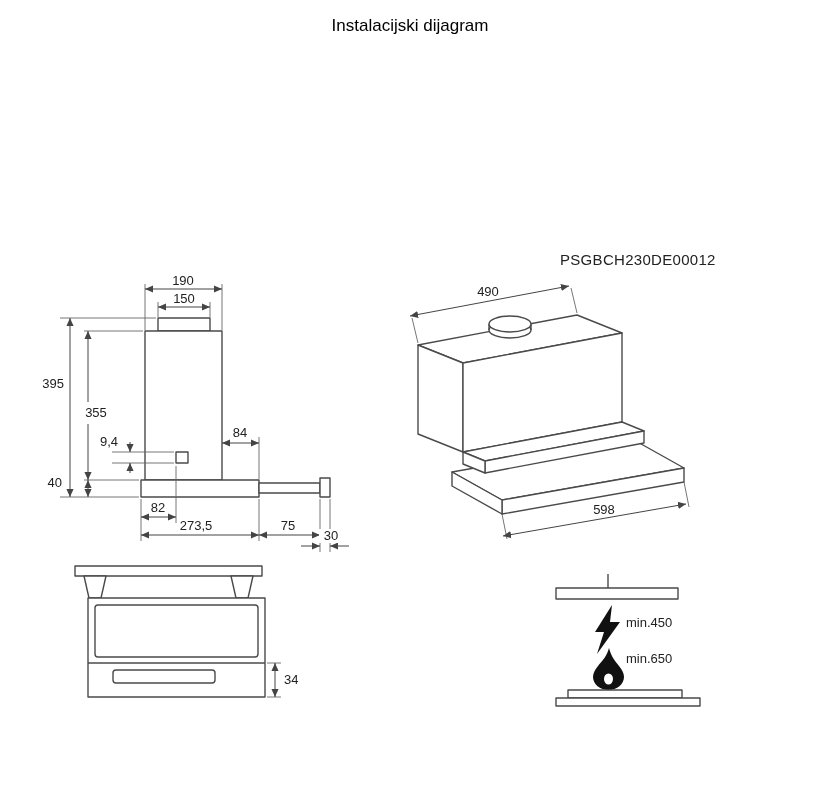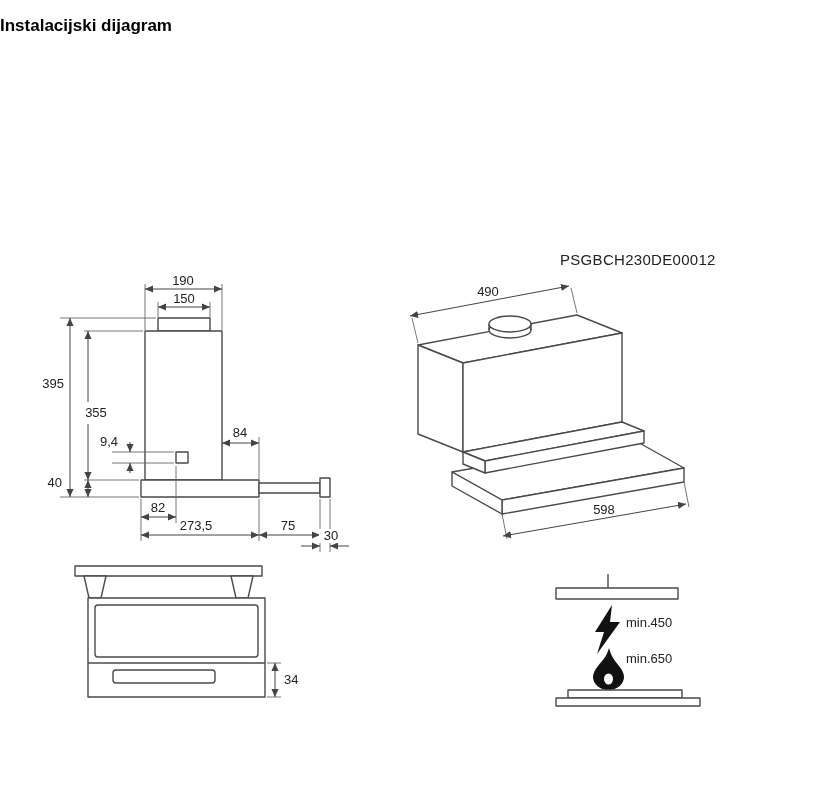--- a/index.html
+++ b/index.html
@@ -1,19 +1,19 @@
 <!DOCTYPE html>
 <html><head>
 <meta charset="utf-8">
 <style>
   html,body{margin:0;padding:0;background:#fff;}
   .page{position:relative;width:820px;height:808px;background:#fff;overflow:hidden;
         font-family:"Liberation Sans",sans-serif;}
-  .title{position:absolute;top:16px;left:0;width:100%;text-align:left;
-         font-size:17px;font-weight:bold;color:#000;}
+  .title{position:absolute;top:16px;left:0;width:100%;text-align:center;
+         font-size:17px;font-weight:normal;color:#000;}
   svg.canvas{position:absolute;left:0;top:0;}
   .part{fill:#fff;stroke:#4a4a4a;stroke-width:1.4;stroke-linejoin:round;}
   .ext{stroke:#666;stroke-width:0.9;fill:none;}
   .dim{stroke:#444;stroke-width:1;fill:none;}
   .dimtxt{font-size:13px;fill:#222;}
   .model{font-size:15px;fill:#222;letter-spacing:.3px;}
   .solid{fill:#111;stroke:none;}
 </style>
 </head>
 <body>

